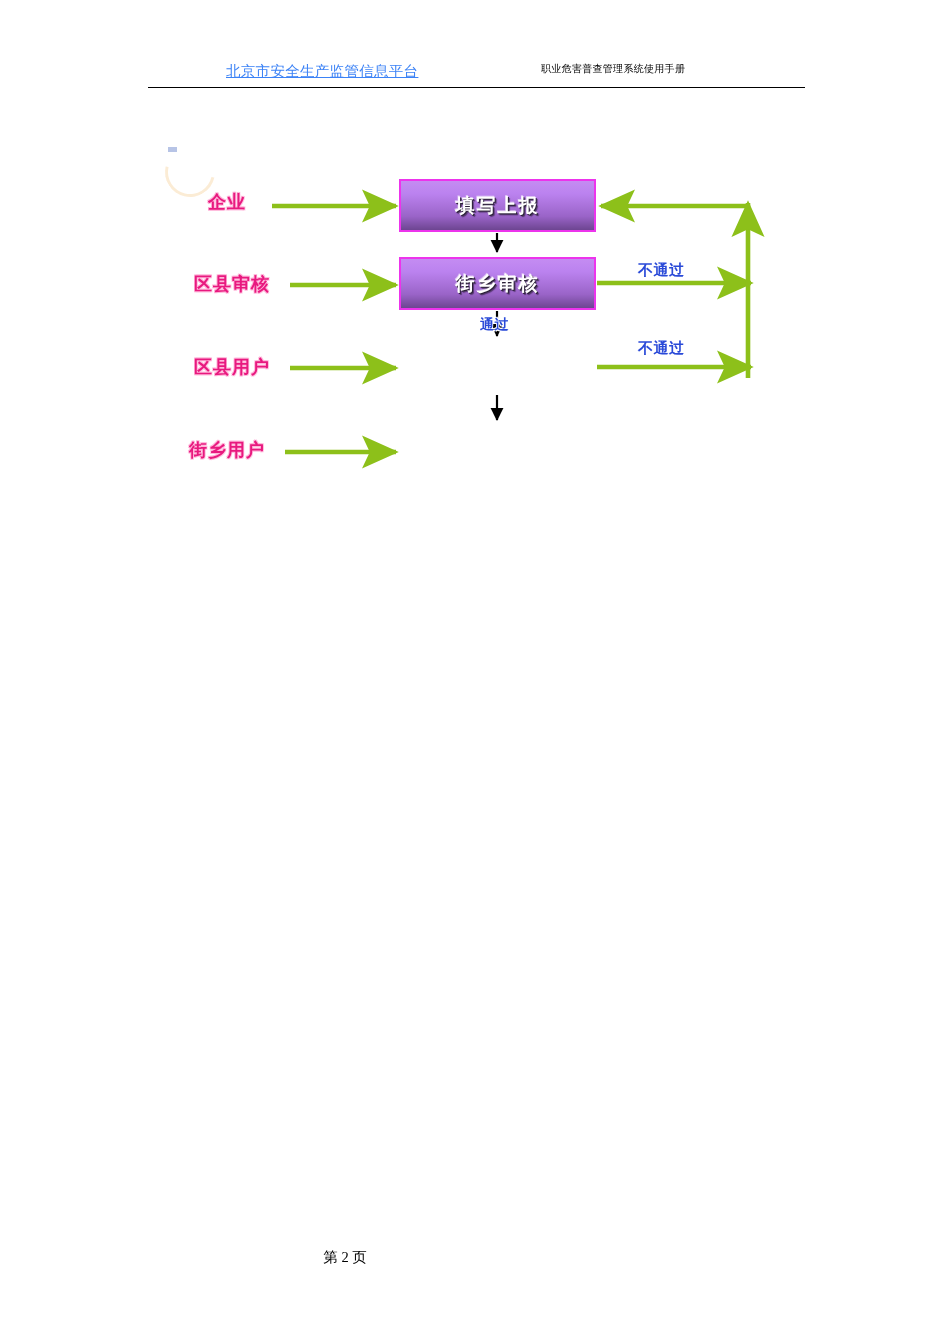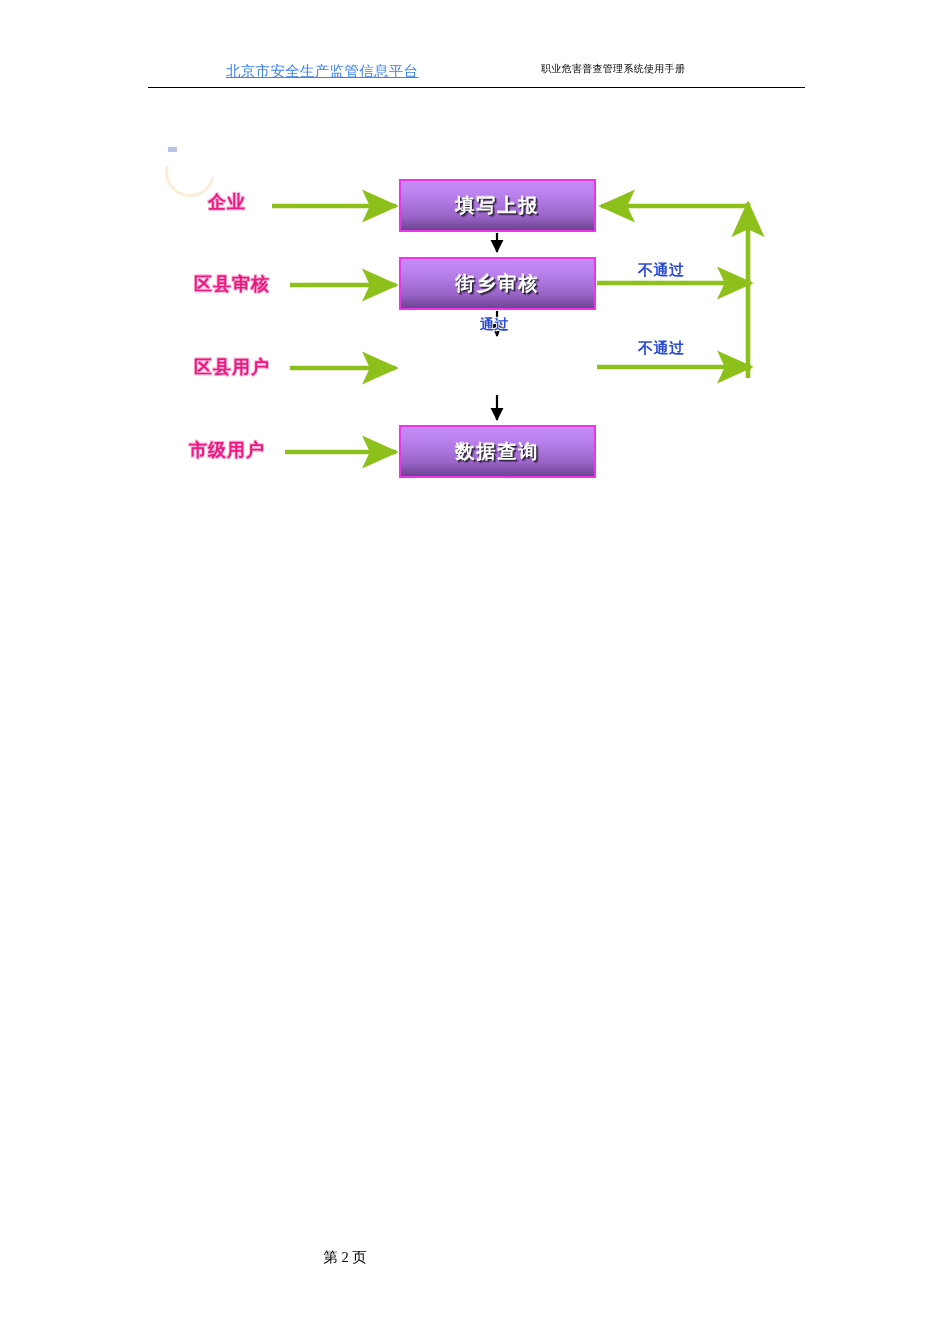--- a/index.html
+++ b/index.html
@@ -233,30 +233,27 @@
     <g stroke="#000000" stroke-width="2.2" fill="none">
       <line x1="497" y1="233" x2="497" y2="252" marker-end="url(#blackArrowD)"></line>
       <line x1="497" y1="311" x2="497" y2="336" marker-end="url(#blackArrowD)"></line>
       <line x1="497" y1="395" x2="497" y2="420" marker-end="url(#blackArrowD)"></line>
     </g>
   </svg>
 
   <div id="actor-enterprise" class="actor-label">企业</div>
   <div id="actor-street" class="actor-label">区县审核</div>
   <div id="actor-county" class="actor-label">区县用户</div>
-  <div id="actor-city" class="actor-label">市级用户</div>
+  <div id="actor-city" class="actor-label">街乡用户</div>
 
   <div id="box-fill" class="proc-box">
     <span class="proc-label">填写上报</span>
   </div>
   <div id="box-street" class="proc-box">
     <span class="proc-label">街乡审核</span>
   </div>
-  <div id="box-query" class="proc-box">
-    <span class="proc-label">数据查询</span>
-  </div>
 
   <div id="cond-pass" class="cond-label">通过</div>
   <div id="cond-reject-1" class="cond-label">不通过</div>
   <div id="cond-reject-2" class="cond-label">不通过</div>
 </div>
 
 <div id="page-footer">第 2 页</div>
 
 </body></html>

